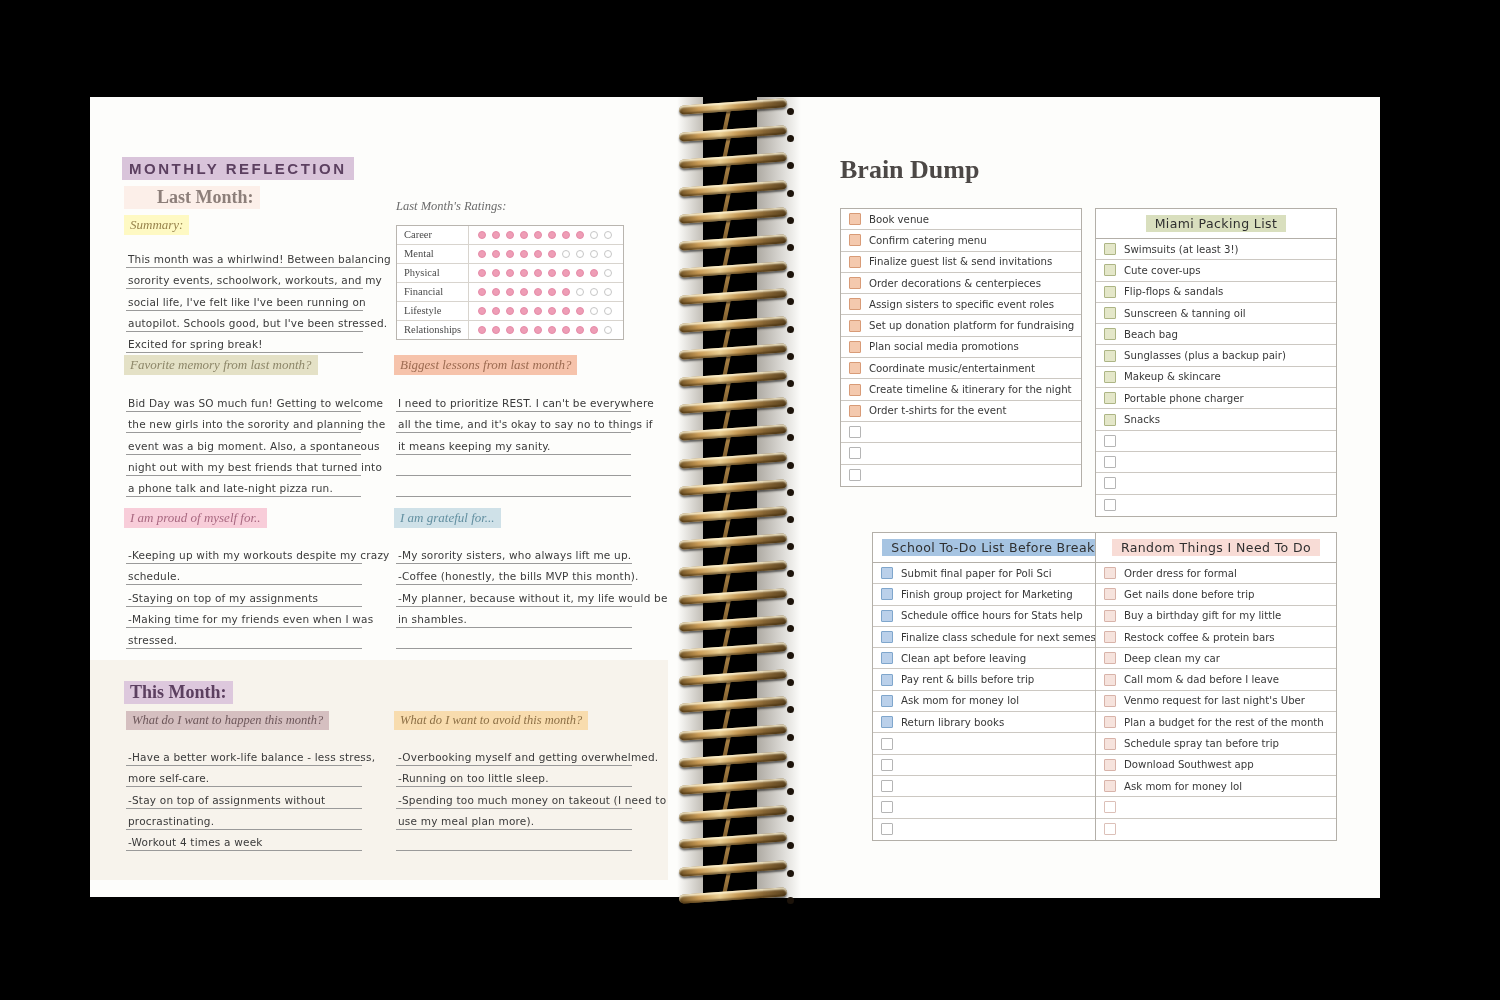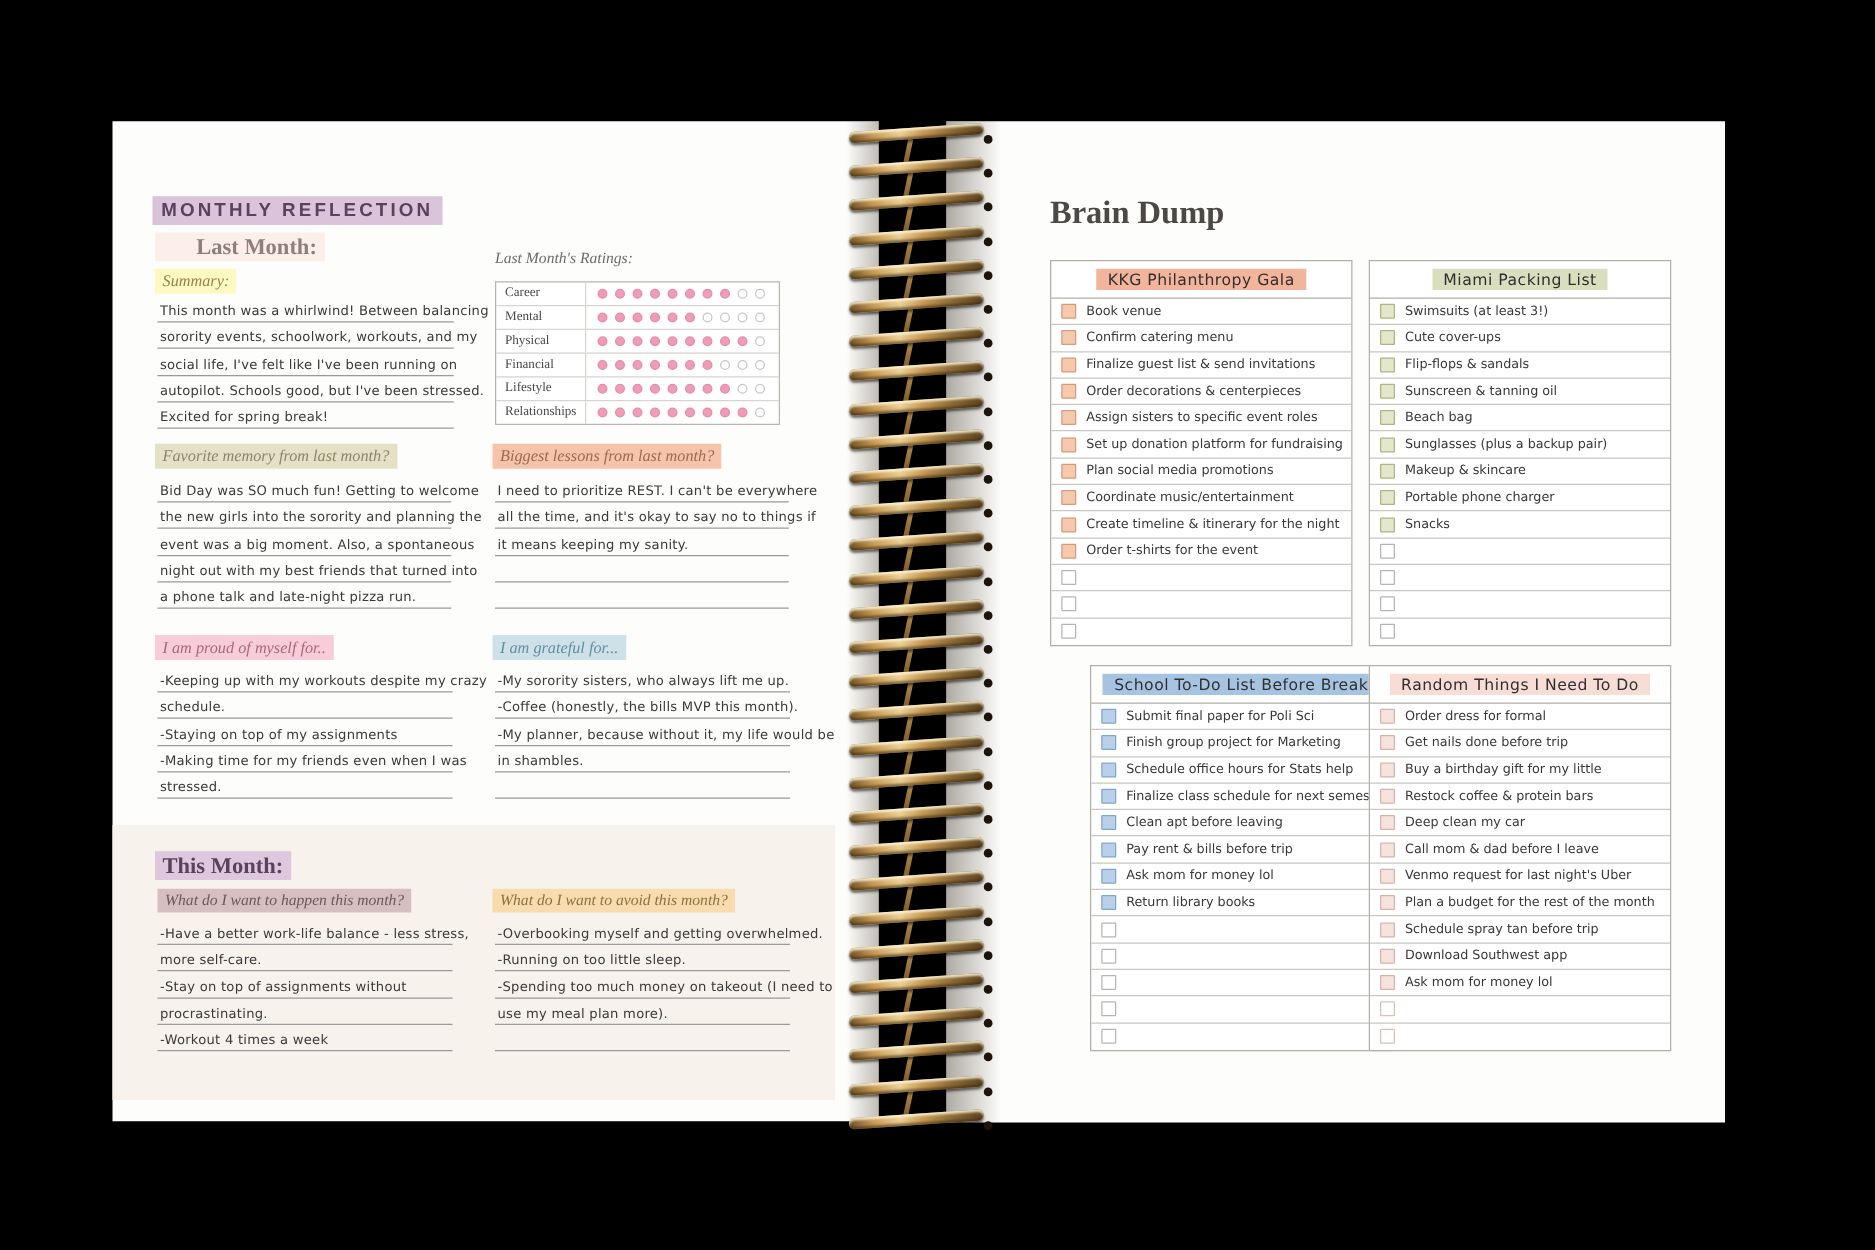--- a/index.html
+++ b/index.html
@@ -13,21 +13,21 @@
   #right-page::before{content:"";position:absolute;top:0;left:0;width:44px;height:100%;
        background:linear-gradient(to right,rgba(45,34,18,0.38),rgba(0,0,0,0));}
 
   
   .big-title{position:absolute;left:32px;top:60px;display:inline-block;
        font-weight:bold;font-size:15px;letter-spacing:2.5px;padding:3px 7px;}
   .serif-h{position:absolute;font-family:"Liberation Serif",serif;font-weight:700;
        font-size:18px;padding:1px 6px;display:inline-block;}
   .tag{position:absolute;display:inline-block;font-family:"Liberation Serif",serif;
        font-style:italic;font-size:13px;padding:2px 6px;white-space:nowrap;}
-  .lines{position:absolute;}
+  .lines{position:absolute;margin-top:10px;}
   .rline{height:20.2px;border-bottom:1px solid #9a9a9a;position:relative;}
   .hand{font-family:"DejaVu Sans",sans-serif;font-size:10.5px;color:#3a3a3a;
        letter-spacing:0.2px;position:absolute;bottom:2px;left:2px;white-space:nowrap;}
   #ratings-label{position:absolute;left:306px;top:102px;font-family:"Liberation Serif",serif;
        font-style:italic;font-size:12.5px;color:#6b6b6b;}
   #ratings{position:absolute;left:306px;top:128px;width:226px;border:1px solid #b9b5af;background:#fff;}
   .rat-row{display:flex;height:18px;border-bottom:1px solid #d8d4ce;}
   .rat-row:last-child{border-bottom:none;}
   .rat-label{width:72px;border-right:1px solid #d8d4ce;font-family:"Liberation Serif",serif;
        font-size:10.5px;color:#4a4a4a;padding:3px 0 0 7px;box-sizing:border-box;flex:none;}
@@ -298,23 +298,20 @@
       <div class="rline">
         <span class="hand"></span>
       </div>
     </div>
 </div>
 
 <div class="page" id="right-page">
   <div id="brain-dump">Brain Dump</div>
 
   <div class="card" style="left:83px;top:111px;">
-      <div class="card-title">
-        <span style="background: rgb(242, 180, 155);">KKG Philanthropy Gala</span>
-      </div>
       <div class="crow">
         <span class="cbox" style="background: rgb(244, 201, 174); border-color: rgb(216, 155, 119);"></span>
         <span class="clabel">Book venue</span>
       </div>
       <div class="crow">
         <span class="cbox" style="background: rgb(244, 201, 174); border-color: rgb(216, 155, 119);"></span>
         <span class="clabel">Confirm catering menu</span>
       </div>
       <div class="crow">
         <span class="cbox" style="background: rgb(244, 201, 174); border-color: rgb(216, 155, 119);"></span>

